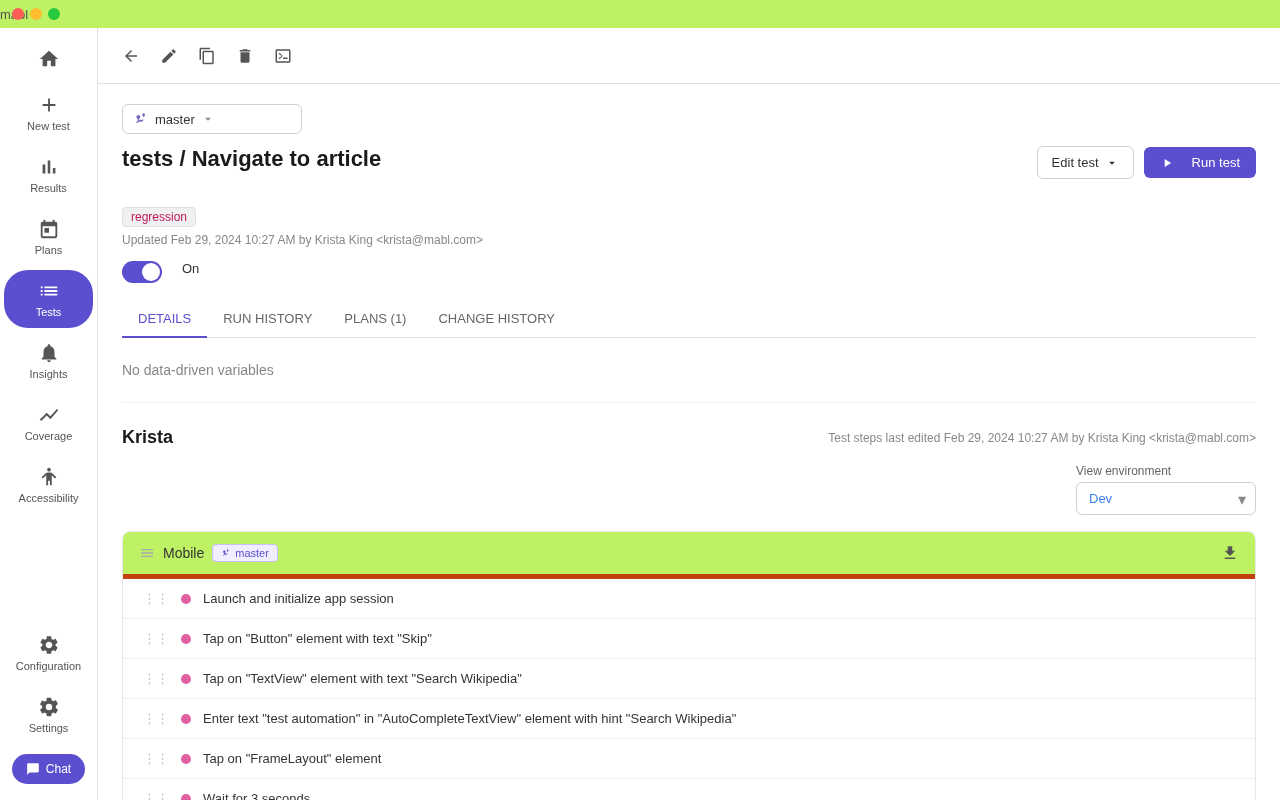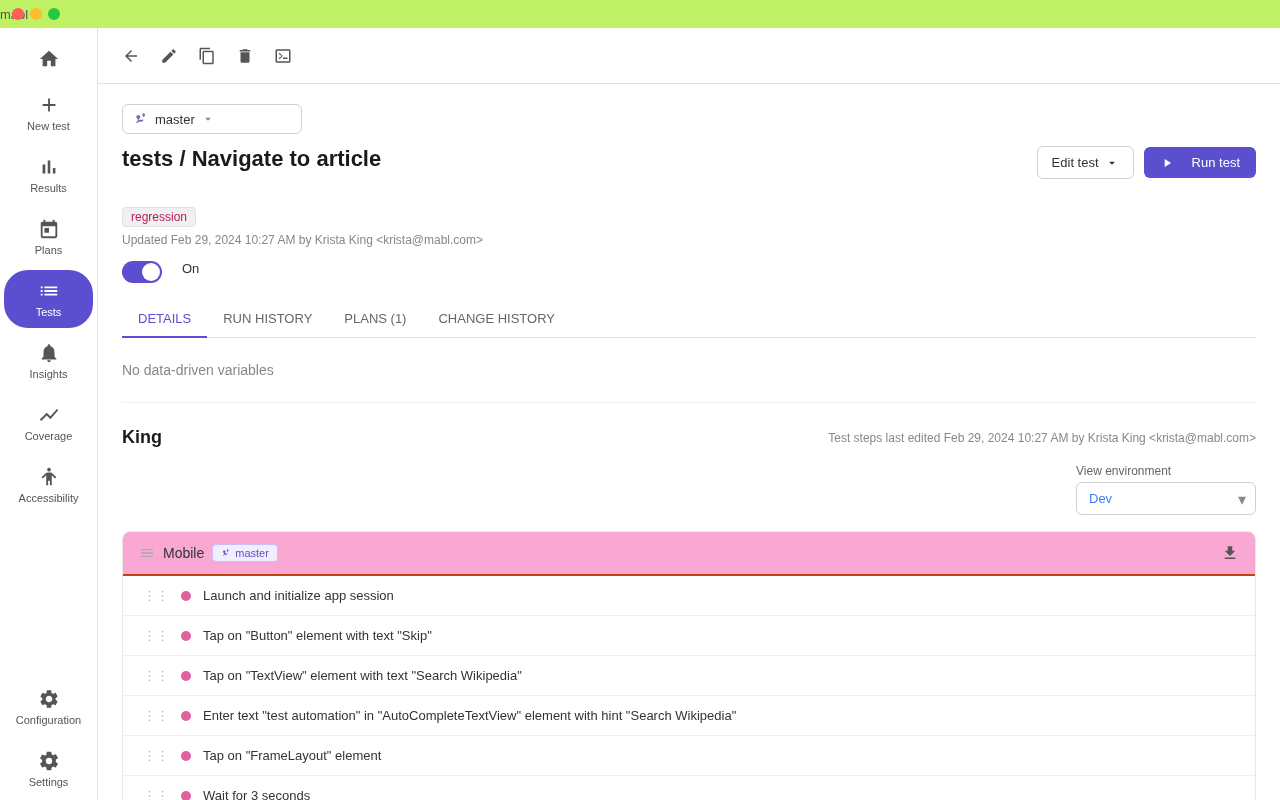--- a/index.html
+++ b/index.html
@@ -80,21 +80,21 @@
     
     .env-selector-row { display: flex; justify-content: flex-end; margin-bottom: 16px; }
     .env-selector-wrap { display: flex; flex-direction: column; gap: 4px; }
     .env-label { font-size: 12px; color: #666; }
     .env-select { border: 1px solid #d0d0d0; border-radius: 6px; padding: 8px 32px 8px 12px; font-size: 13px; color: #3b82f6; background: #fff; appearance: none; cursor: pointer; min-width: 180px; }
     .env-select-wrap { position: relative; }
     .env-select-wrap::after { content: '▾'; position: absolute; right: 10px; top: 50%; transform: translateY(-50%); color: #888; pointer-events: none; }
 
     
     .steps-container { border: 1px solid #e8e8e8; border-radius: 8px; overflow: hidden; }
-    .steps-group-header { display: flex; align-items: center; justify-content: space-between; padding: 12px 16px; background: #f9a8d4; border-bottom: 2px solid #c2410c; }
+    .steps-group-header { display: flex; align-items: center; justify-content: space-between; padding: 12px 16px; background: #bef264; border-bottom: 5px solid #c2410c; }
     .steps-group-title { display: flex; align-items: center; gap: 8px; font-size: 14px; font-weight: 500; color: #333; }
     .branch-badge { background: #f0eeff; border: 1px solid #c8beff; border-radius: 4px; padding: 2px 8px; font-size: 11px; color: #5b4fcf; display: flex; align-items: center; gap: 4px; }
     .step-row { display: flex; align-items: center; padding: 12px 20px; border-bottom: 1px solid #f0f0f0; font-size: 13px; color: #333; gap: 12px; }
     .step-row:last-child { border-bottom: none; }
     .step-dot { width: 10px; height: 10px; border-radius: 50%; background: #e060a0; flex-shrink: 0; }
     .step-text { flex: 1; }
     .drag-icon { color: #bbb; cursor: grab; }
 
     
     .main::-webkit-scrollbar { width: 6px; }
@@ -181,20 +181,28 @@
       <span class="sidebar-item-label">Configuration</span>
     </div>
 
     <div class="sidebar-item">
       <svg viewBox="0 0 24 24" fill="currentColor">
           <path d="M12 15.5A3.5 3.5 0 0 1 8.5 12 3.5 3.5 0 0 1 12 8.5a3.5 3.5 0 0 1 3.5 3.5 3.5 3.5 0 0 1-3.5 3.5m7.43-2.92c.04-.3.07-.62.07-.94s-.03-.64-.07-1l2.12-1.63c.19-.15.24-.42.12-.64l-2-3.46c-.12-.22-.39-.3-.61-.22l-2.49 1c-.52-.4-1.08-.73-1.69-.98l-.38-2.65C14.46 2.18 14.25 2 14 2h-4c-.25 0-.46.18-.49.42l-.38 2.65c-.61.25-1.17.59-1.69.98l-2.49-1c-.23-.09-.49 0-.61.22l-2 3.46c-.13.22-.07.49.12.64L4.57 11c-.04.36-.07.67-.07 1s.03.64.07 1l-2.11 1.66c-.19.15-.25.42-.12.64l2 3.46c.12.22.39.3.61.22l2.49-1c.52.4 1.08.73 1.69.98l.38 2.65c.03.24.24.42.49.42h4c.25 0 .46-.18.49-.42l.38-2.65c.61-.25 1.17-.58 1.69-.98l2.49 1c.23.08.49 0 .61-.22l2-3.46c.12-.22.07-.49-.12-.64l-2.1-1.66z"></path>
         </svg>
       <span class="sidebar-item-label">Settings</span>
     </div>
 
+    <div class="sidebar-bottom">
+      <button class="chat-button">
+        <svg width="14" height="14" viewBox="0 0 24 24" fill="currentColor">
+            <path d="M20 2H4c-1.1 0-2 .9-2 2v18l4-4h14c1.1 0 2-.9 2-2V4c0-1.1-.9-2-2-2z"></path>
+          </svg>
+        <span>Chat</span>
+      </button>
+    </div>
   </nav>
 
   <div class="content">
 
     <div class="topbar">
       <div class="topbar-left">
         <button class="topbar-icon-btn">
           <svg width="18" height="18" viewBox="0 0 24 24" fill="currentColor">
               <path d="M20 11H7.83l5.59-5.59L12 4l-8 8 8 8 1.41-1.41L7.83 13H20v-2z"></path>
             </svg>
@@ -283,21 +291,21 @@
             <span>CHANGE HISTORY</span>
           </div>
         </div>
 
         
         <div class="no-data">No data-driven variables</div>
 
         
         <div class="steps-section">
           <div class="steps-header">
-            <h2 class="steps-title">King</h2>
+            <h2 class="steps-title">Krista</h2>
             <span class="steps-meta">Test steps last edited Feb 29, 2024 10:27 AM by Krista King &lt;krista@mabl.com&gt;</span>
           </div>
 
           <div class="env-selector-row">
             <div class="env-selector-wrap">
               <label class="env-label">View environment</label>
               <div class="env-select-wrap">
                 <select class="env-select">
                   <option>Dev</option>
                   <option>Staging</option>

